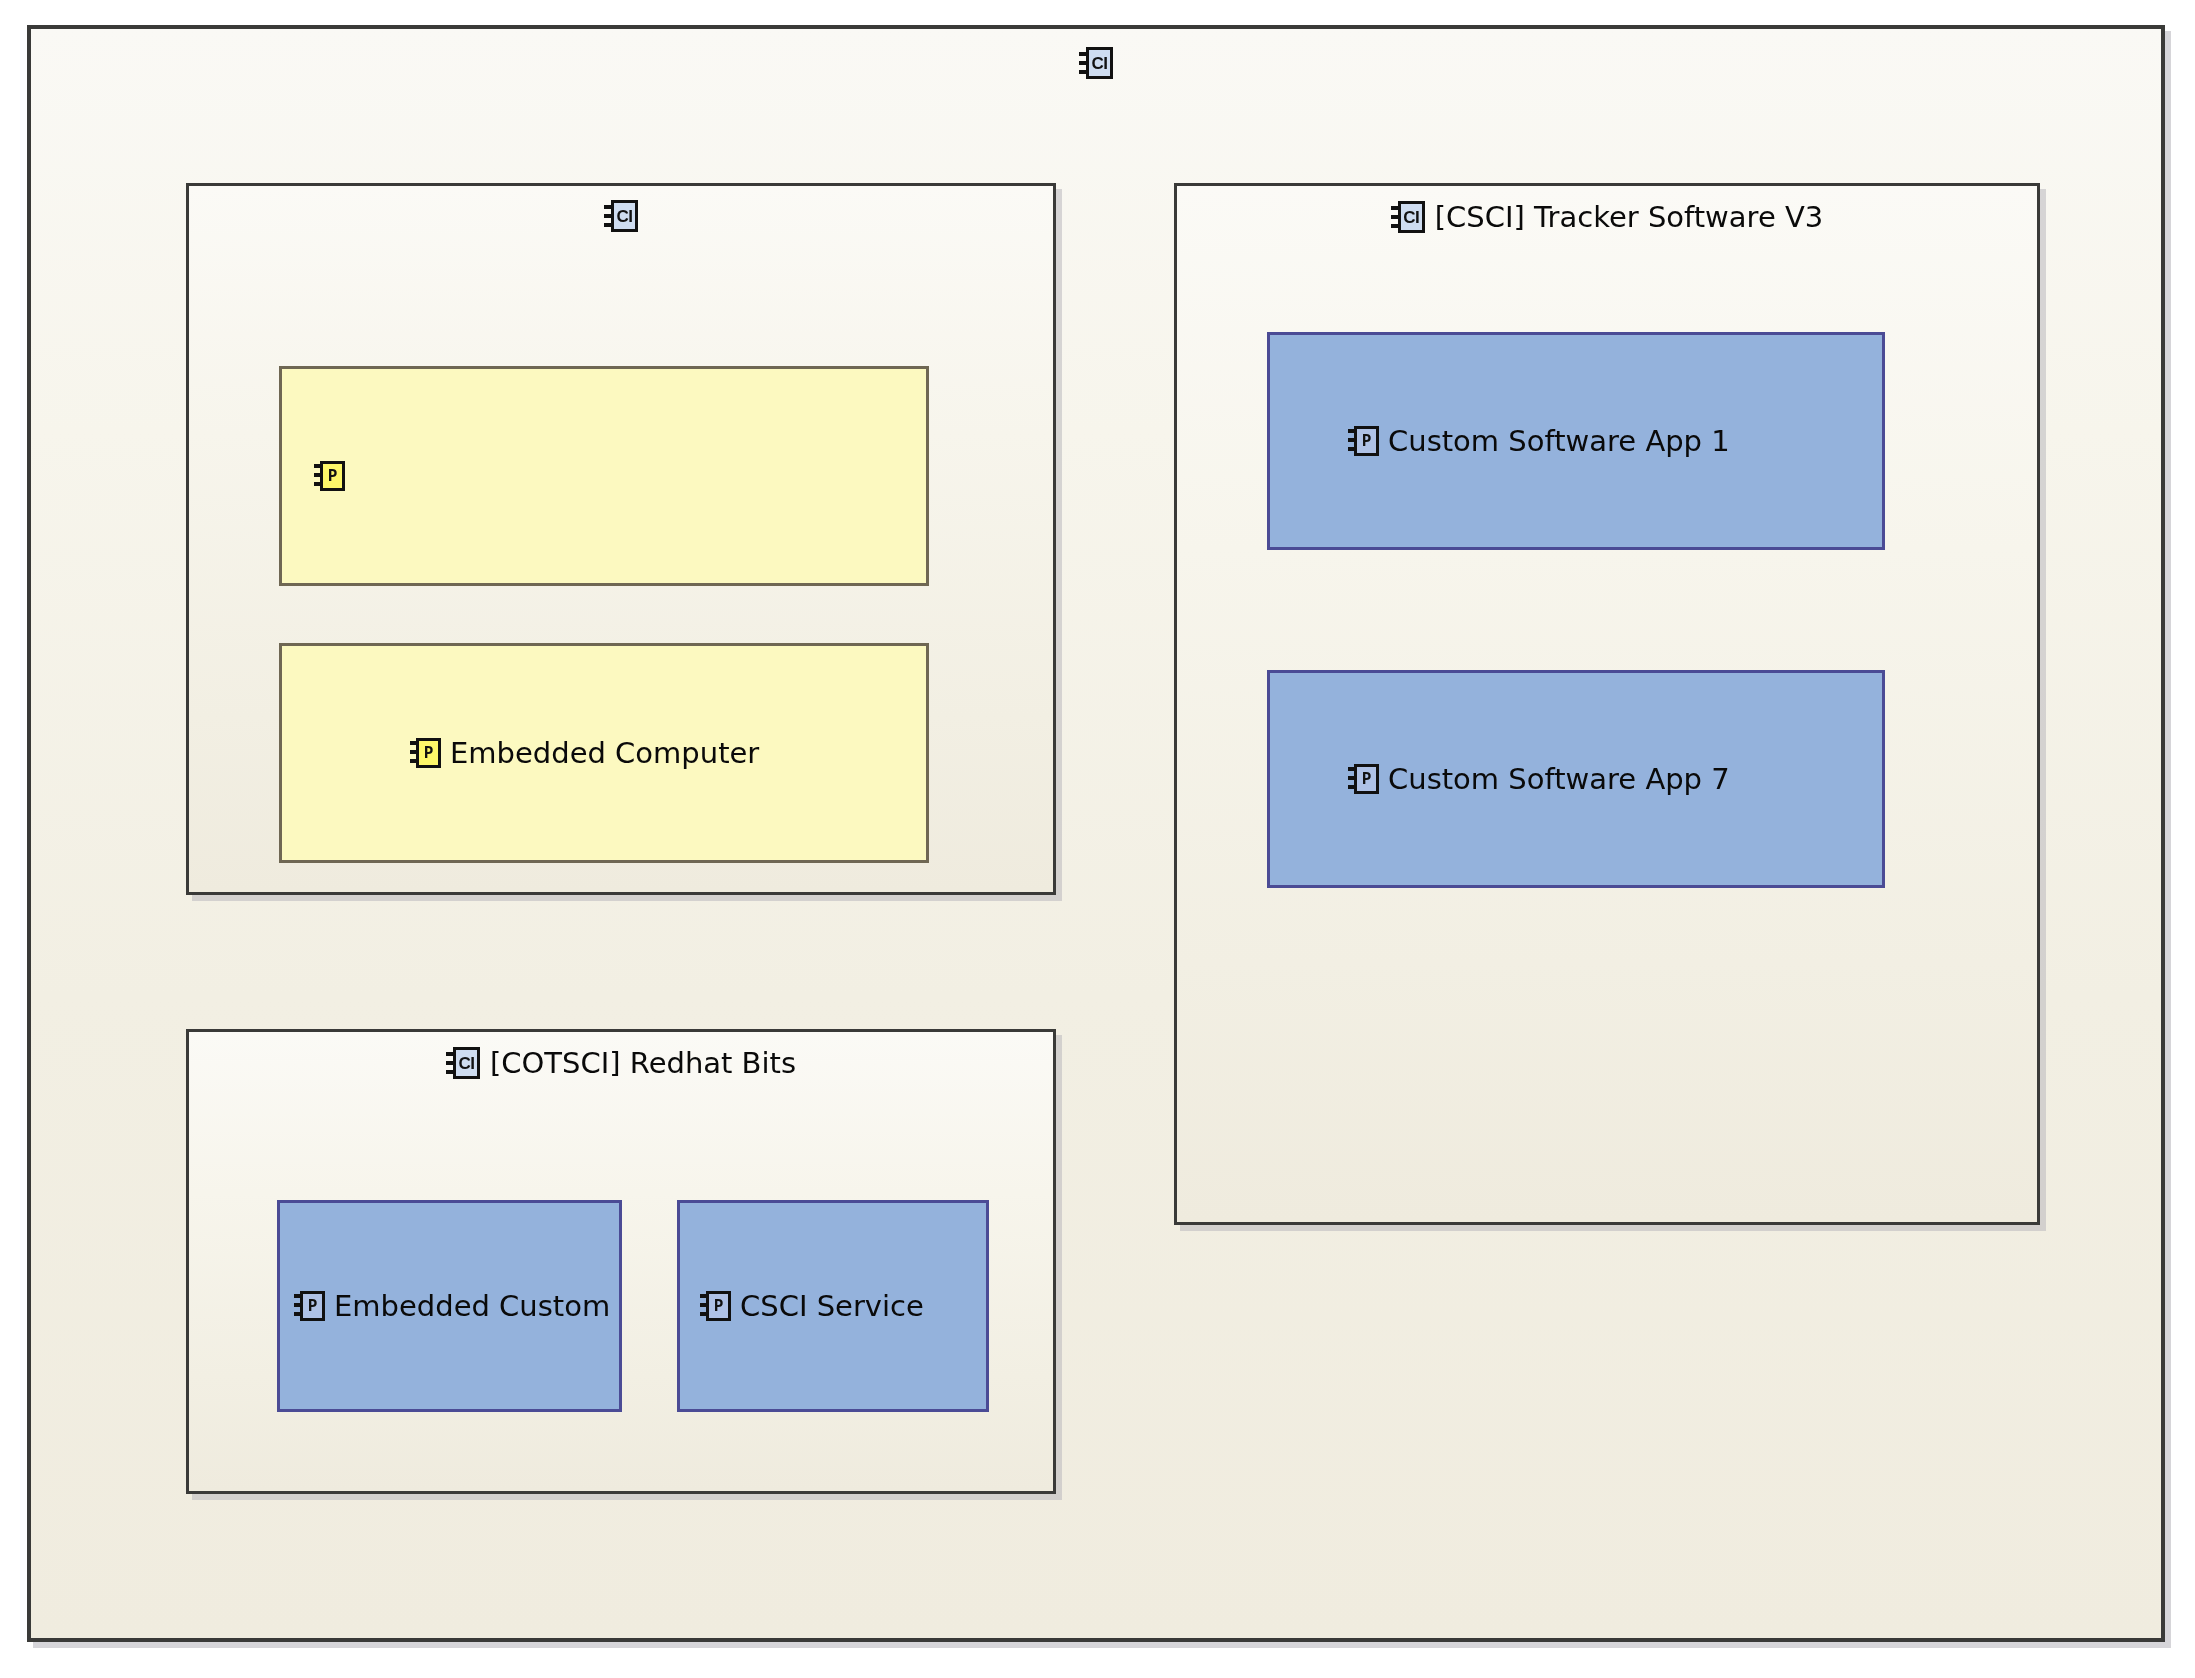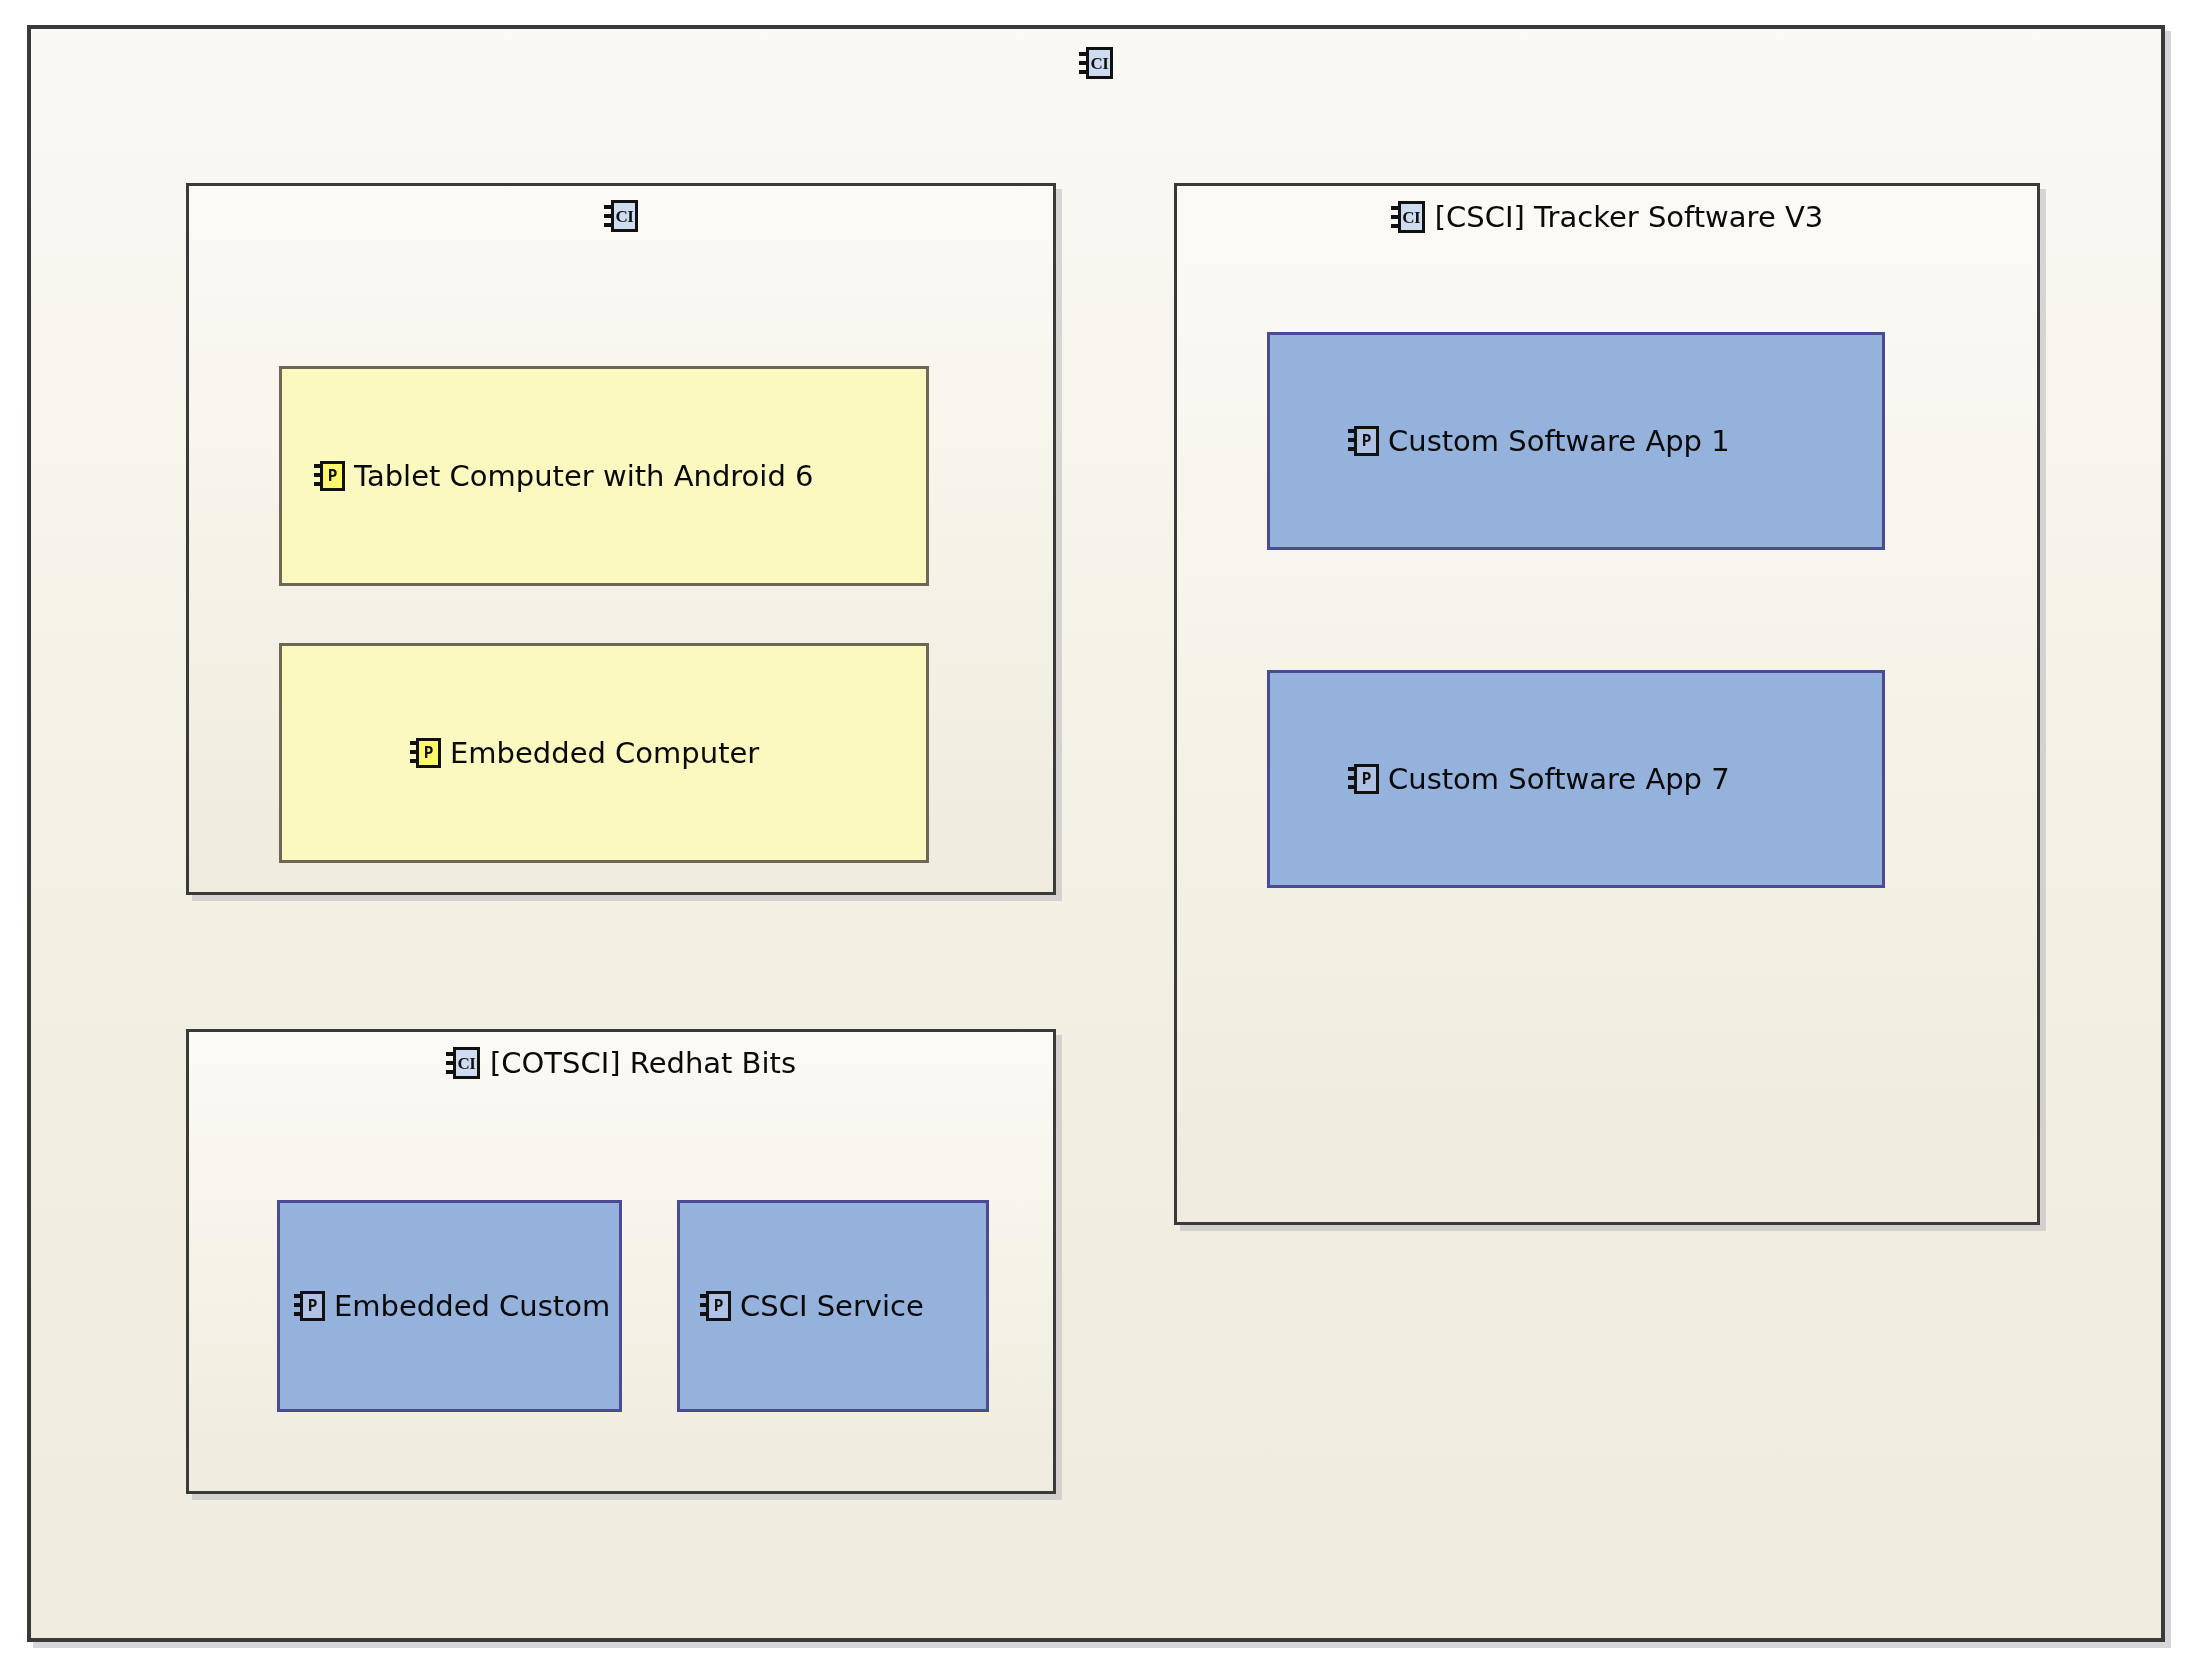--- a/index.html
+++ b/index.html
@@ -44,21 +44,21 @@
     color: #111111;
   }
 
   
   .cicon.ci { width: 34px; height: 32px; }
   .cicon.ci .body {
     width: 27px;
     background: #CEDCF0;
     font-size: 17px;
     letter-spacing: -0.5px;
-    font-family: Liberation Serif, serif;
+    font-family: Liberation Sans, sans-serif;
   }
   .cicon.ci .tab { height: 4px; }
   .cicon.ci .tab.t1 { top: 5px; }
   .cicon.ci .tab.t2 { top: 14px; }
   .cicon.ci .tab.t3 { top: 23px; }
 
   
   .cicon.p { width: 31px; height: 30px; }
   .cicon.p .body {
     width: 25px;
@@ -223,21 +223,20 @@
       </span>
     </div>
 
     <div class="part-box yellow" id="part-tablet-computer">
       <span class="cicon p yellow">
         <span class="tab t1"></span>
         <span class="tab t2"></span>
         <span class="tab t3"></span>
         <span class="body">P</span>
       </span>
-      <span>Tablet Computer with Android 6</span>
     </div>
 
     <div class="part-box yellow" id="part-embedded-computer">
       <span class="cicon p yellow">
         <span class="tab t1"></span>
         <span class="tab t2"></span>
         <span class="tab t3"></span>
         <span class="body">P</span>
       </span>
       <span>Embedded Computer</span>

